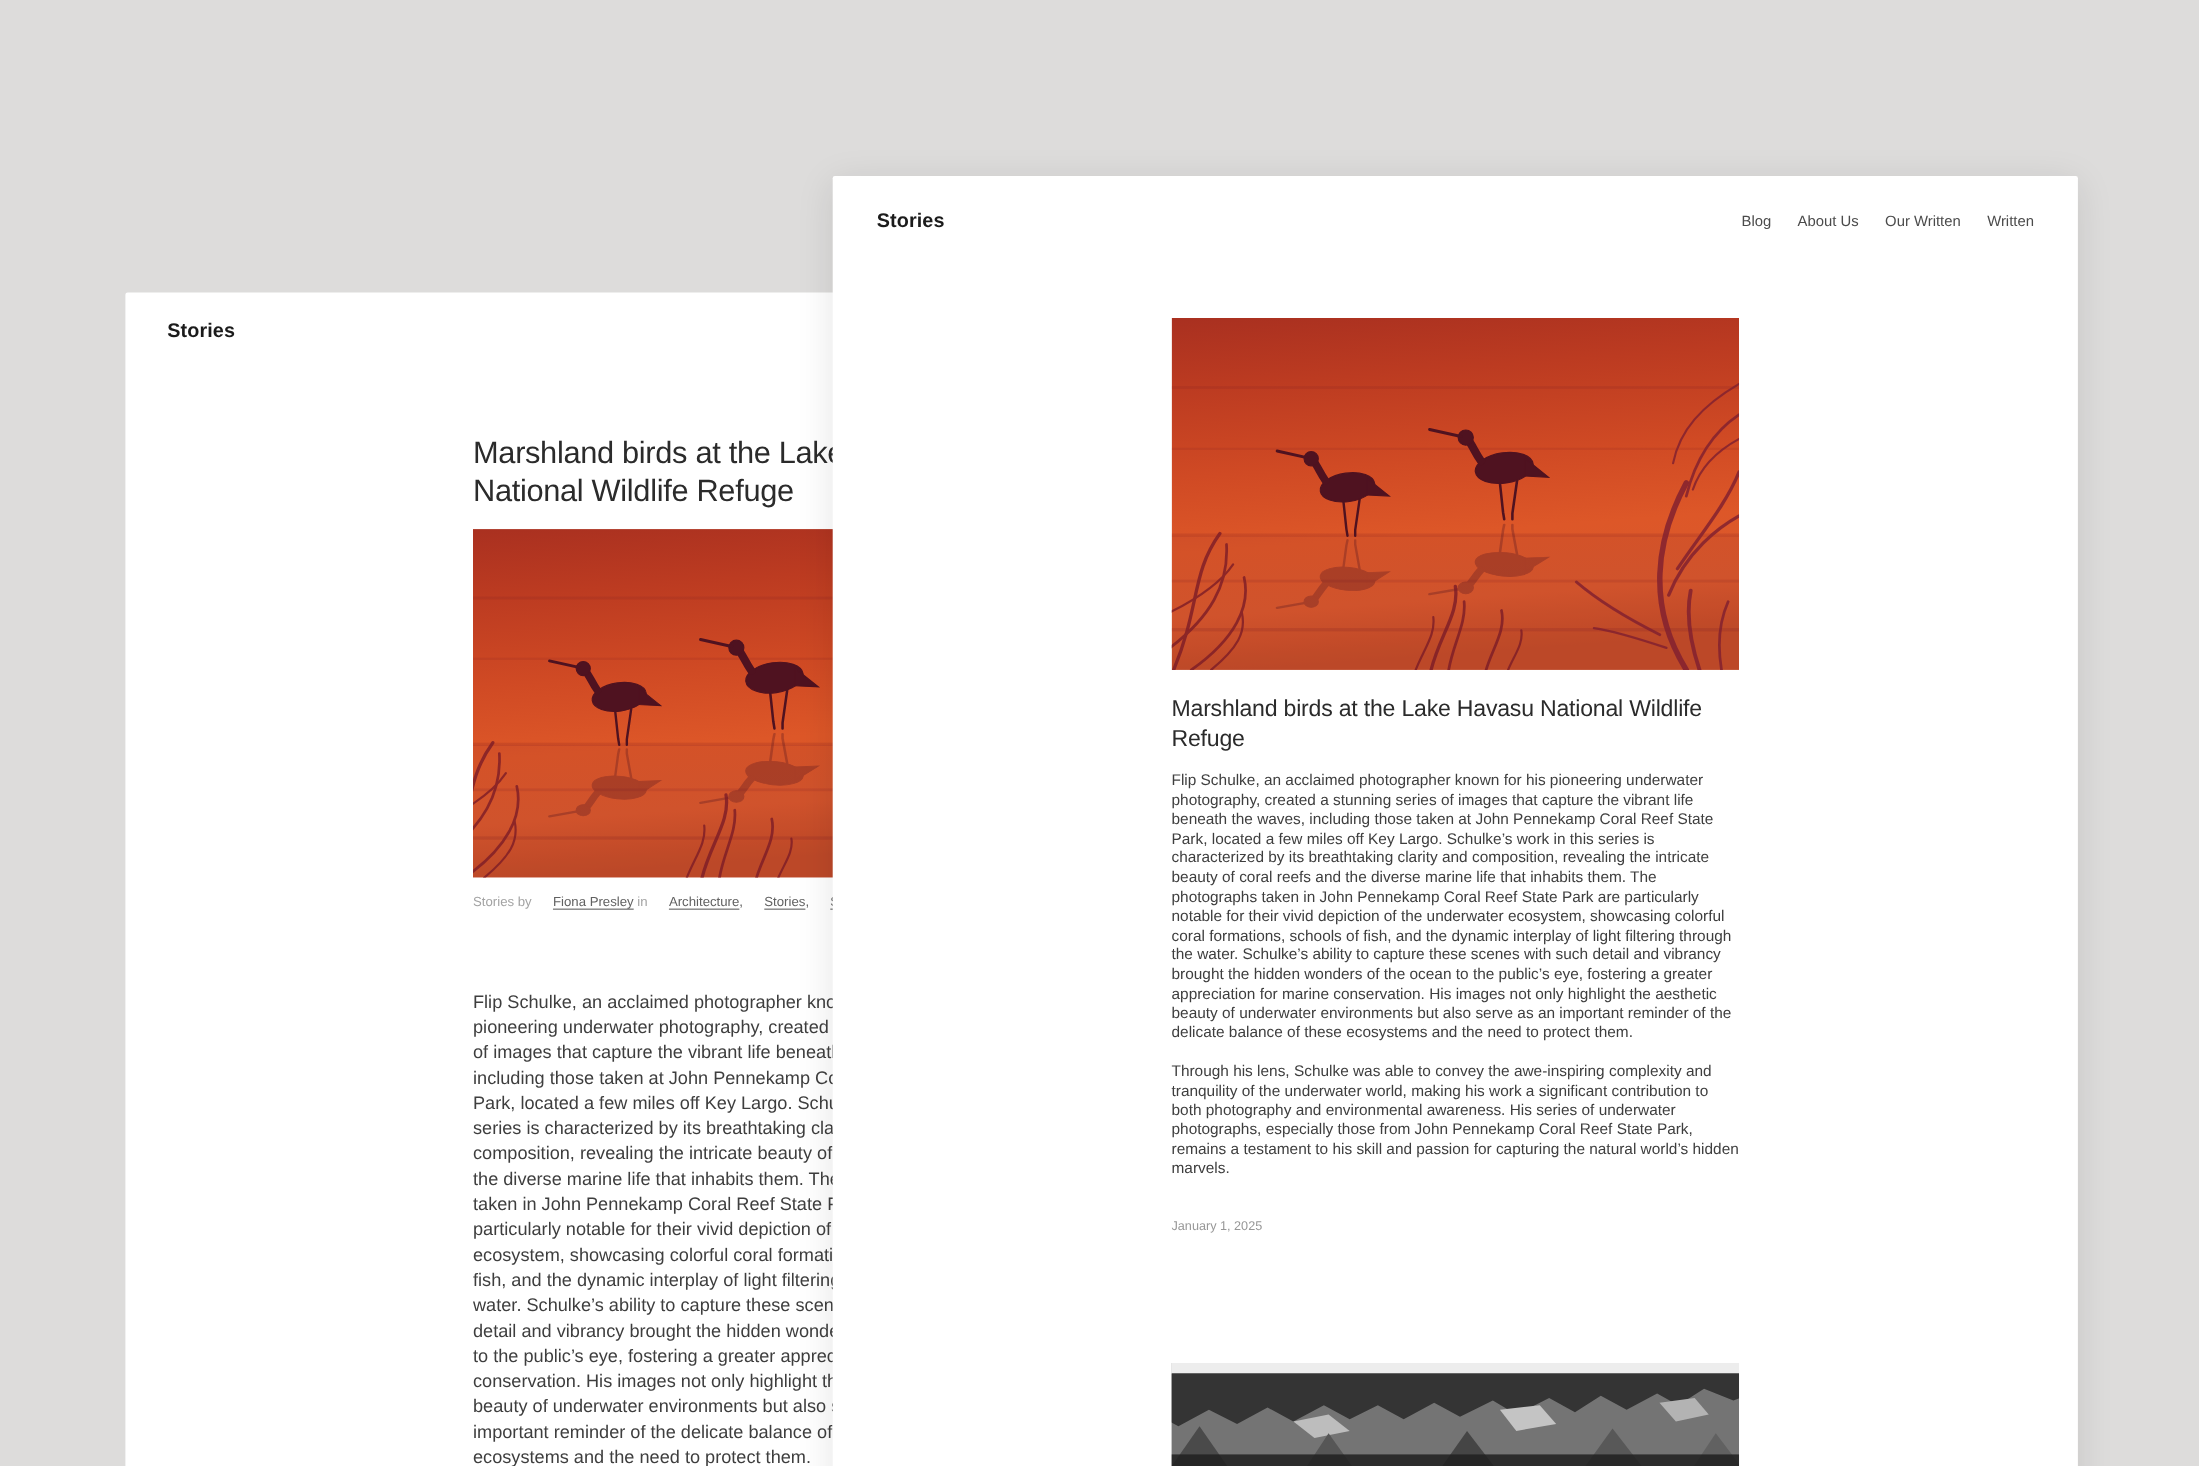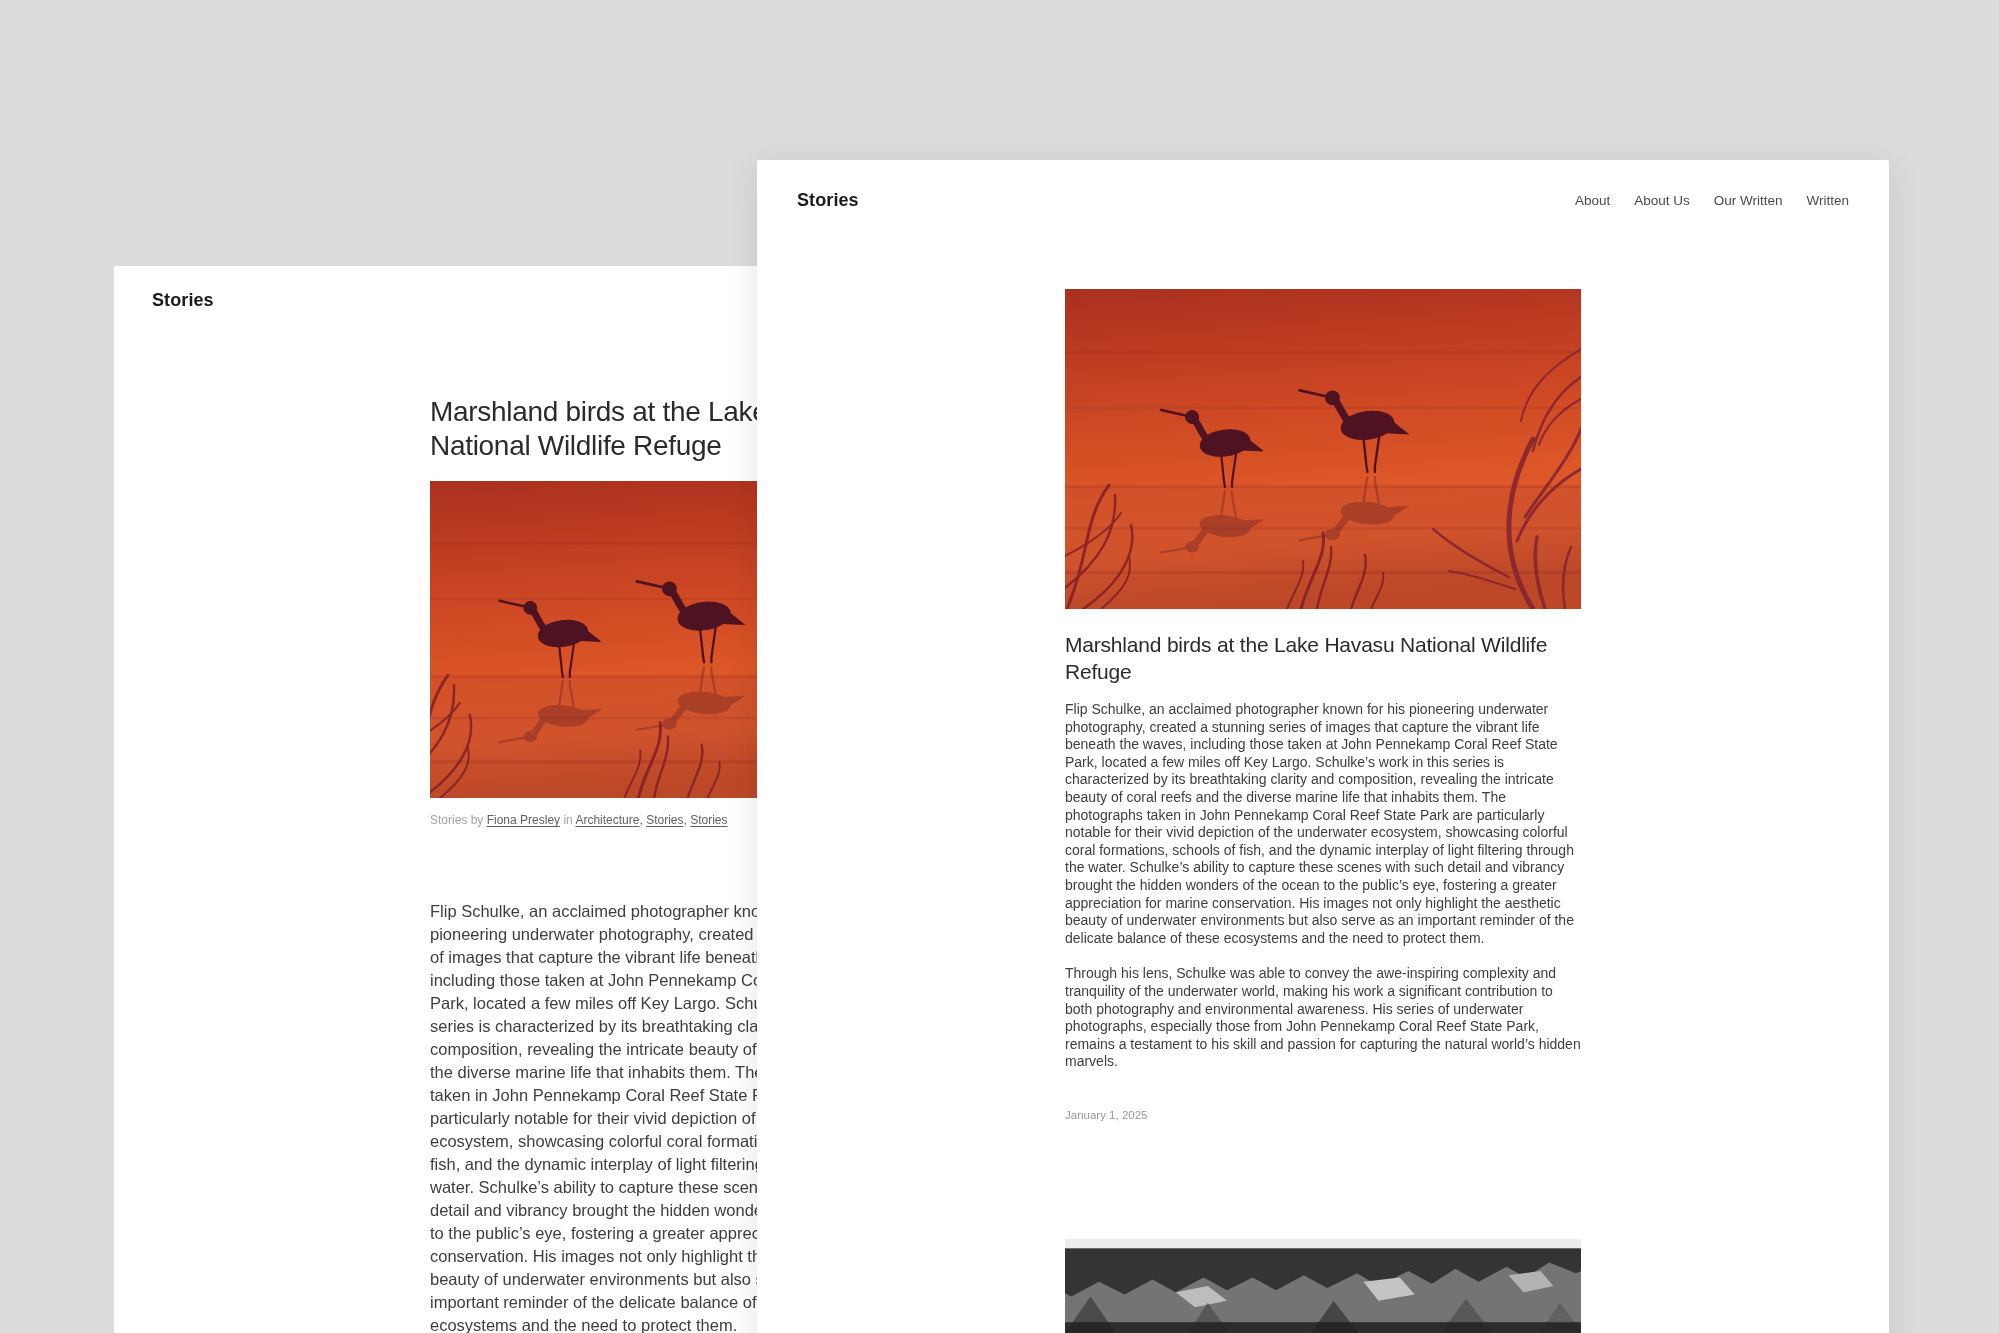--- a/index.html
+++ b/index.html
@@ -44,21 +44,21 @@
   }
   .photo{margin:0;overflow:hidden;}
   .photo svg{display:block;width:100%;height:100%;}
   .back-col .photo{margin-top:18px;width:460px;height:317px;}
   .byline{
     margin:14px 0 0;
     font-size:12px;line-height:16px;color:#a3a3a3;
   }
   .byline a{
     color:#616161;text-decoration:underline;
-    text-underline-offset:2px;cursor:pointer;
+    text-underline-offset:2px;cursor:pointer;margin-left:16px;
   }
   .sep{color:#616161;}
   .body-lg{
     margin:23px 0 0;
     font-size:16.5px;line-height:23px;color:#3e3e3e;
   }
   .body-lg.first{margin-top:72px;}
   
   .front-head{
     display:flex;justify-content:space-between;align-items:center;
@@ -196,21 +196,21 @@
       <p class="byline"><span>Stories by</span> <a>Fiona Presley</a> <span>in</span> <a>Architecture</a><span class="sep">, </span><a>Stories</a><span class="sep">, </span><a>Stories</a></p>
       <p class="body-lg first">Flip Schulke, an acclaimed photographer known for his pioneering underwater photography, created a stunning series of images that capture the vibrant life beneath the waves, including those taken at John Pennekamp Coral Reef State Park, located a few miles off Key Largo. Schulke’s work in this series is characterized by its breathtaking clarity and composition, revealing the intricate beauty of coral reefs and the diverse marine life that inhabits them. The photographs taken in John Pennekamp Coral Reef State Park are particularly notable for their vivid depiction of the underwater ecosystem, showcasing colorful coral formations, schools of fish, and the dynamic interplay of light filtering through the water. Schulke’s ability to capture these scenes with such detail and vibrancy brought the hidden wonders of the ocean to the public’s eye, fostering a greater appreciation for marine conservation. His images not only highlight the aesthetic beauty of underwater environments but also serve as an important reminder of the delicate balance of these ecosystems and the need to protect them.</p>
 
     </article>
   </section>
 
   <section class="window front">
     <header class="front-head">
       <a class="brand">Stories</a>
       <nav class="main-nav">
-        <a>About</a>
+        <a>Blog</a>
         <a>About Us</a>
         <a>Our Written</a>
         <a>Written</a>
       </nav>
     </header>
     <main class="front-col">
       <figure class="photo" title="two marshland birds wading in orange-red water at sunset">
         <svg viewBox="0 0 516 320" preserveAspectRatio="xMidYMid slice">
             <use href="#birdscene"></use>
           </svg>

